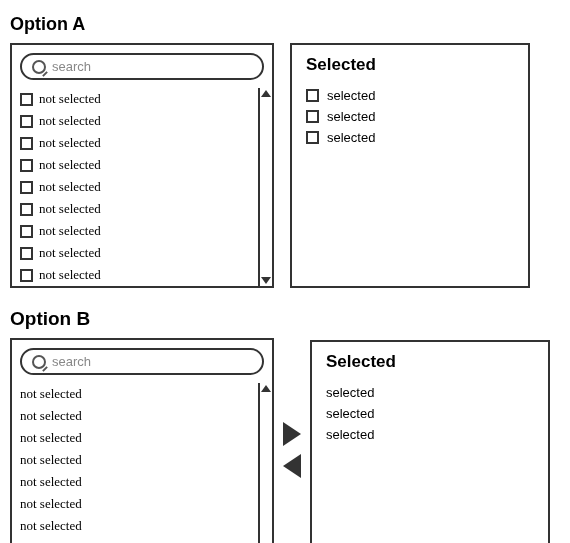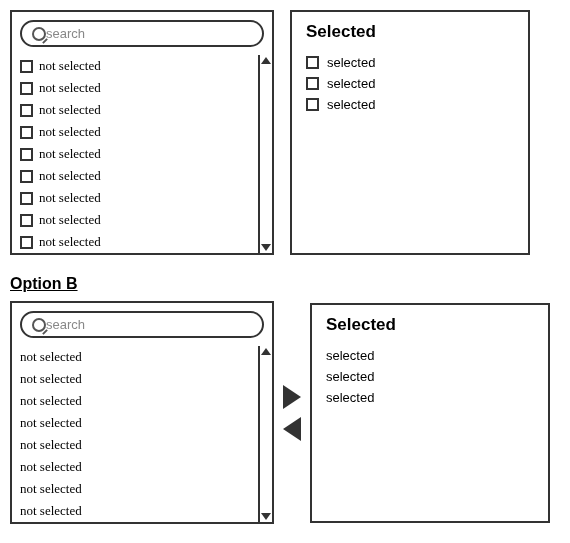--- a/index.html
+++ b/index.html
@@ -35,20 +35,21 @@
       position: relative;
     }
 
     .search-bar {
       display: flex;
       align-items: center;
       border: 2px solid #333;
       border-radius: 16px;
       margin: 8px;
       padding: 4px 10px;
+      gap: 6px;
     }
 
     .search-icon-shape {
       width: 14px;
       height: 14px;
       border: 2px solid #555;
       border-radius: 50%;
       position: relative;
       flex-shrink: 0;
     }
@@ -205,31 +206,31 @@
       min-height: 220px;
       padding: 10px 14px;
     }
 
     .selected-item-b {
       font-size: 13px;
       padding: 3px 0;
     }
 
     .section-b-title {
-      font-size: 16px;
+      font-size: 19px;
       font-weight: bold;
       margin-bottom: 8px;
       margin-top: 12px;
-      text-decoration: underline;
     }
   </style>
 </head>
 <body>
 
 <div>
+  <div class="section-title">Option A</div>
   <div class="option-row">
 
     <div class="left-panel">
       <div class="search-bar">
         <div class="search-icon-shape"></div>
         <span class="search-input-text">search</span>
       </div>
       <div class="list-area">
 
         <div class="list-item">

